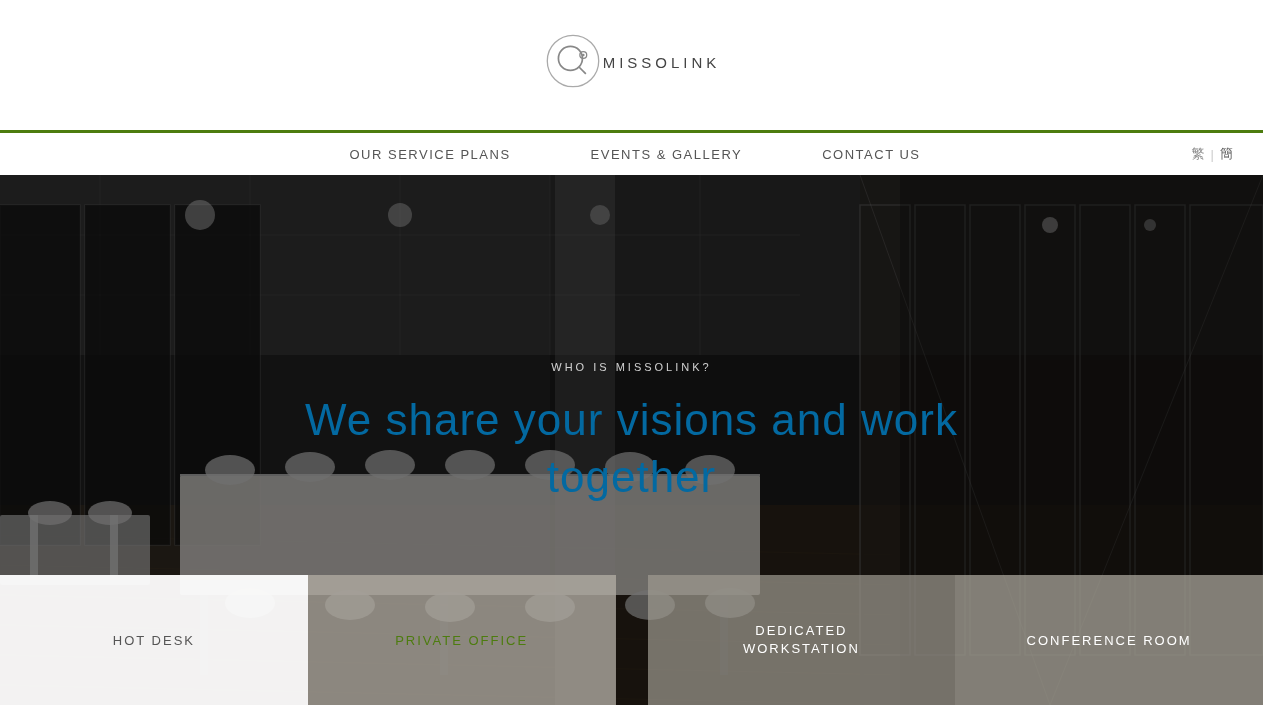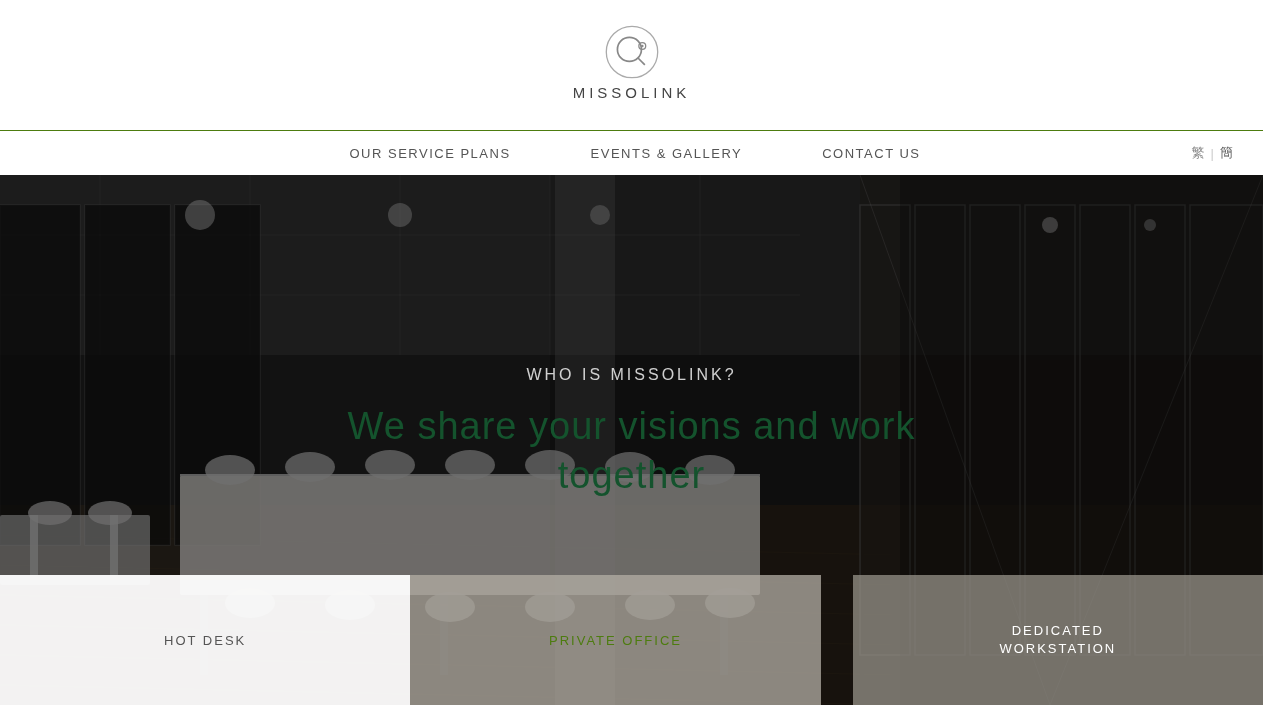--- a/index.html
+++ b/index.html
@@ -12,21 +12,21 @@
       display: flex;
       flex-direction: column;
       align-items: center;
       justify-content: center;
       position: relative;
       z-index: 10;
     }
 
     .logo-container {
       display: flex;
-      flex-direction: column;
+      flex-direction: row;
       align-items: center;
       margin-bottom: 8px;
     }
 
     .logo-icon {
       width: 60px;
       height: 60px;
     }
 
     .logo-text {
@@ -35,21 +35,21 @@
       color: #444;
       font-weight: 400;
       margin-top: 2px;
     }
 
     
     .nav {
       width: 100%;
       height: 45px;
       background: #fff;
-      border-top: 1px solid #4d7c0f;
+      border-top: 3px solid #4d7c0f;
       display: flex;
       align-items: center;
       justify-content: center;
       position: relative;
       padding-left: 7px;
     }
 
     .nav-links {
       display: flex;
       gap: 80px;
@@ -103,32 +103,32 @@
       position: absolute;
       top: 50%;
       left: 50%;
       transform: translate(-50%, -55%);
       text-align: center;
       color: #fff;
       width: 700px;
     }
 
     .hero-subtitle {
-      font-size: 16px;
+      font-size: 11px;
       letter-spacing: 3px;
       color: rgba(255,255,255,0.8);
       margin-bottom: 18px;
       text-transform: uppercase;
     }
 
     .hero-title {
-      font-size: 38px;
+      font-size: 44px;
       font-weight: 300;
       line-height: 1.3;
-      color: #14532d;
+      color: #0369a1;
       letter-spacing: 1px;
     }
 
     
     .service-cards {
       position: absolute;
       bottom: 0;
       left: 0;
       width: 100%;
       display: flex;
@@ -323,14 +323,17 @@
     <div class="card card-white">
       <span>HOT DESK</span>
     </div>
     <div class="card card-gray">
       <span>PRIVATE OFFICE</span>
     </div>
     <div class="card card-gray-2">
       <span style="white-space: pre-line;">DEDICATED
 WORKSTATION</span>
     </div>
+    <div class="card card-gray-3">
+      <span>CONFERENCE ROOM</span>
+    </div>
   </div>
 </div>
 
 </body></html>

